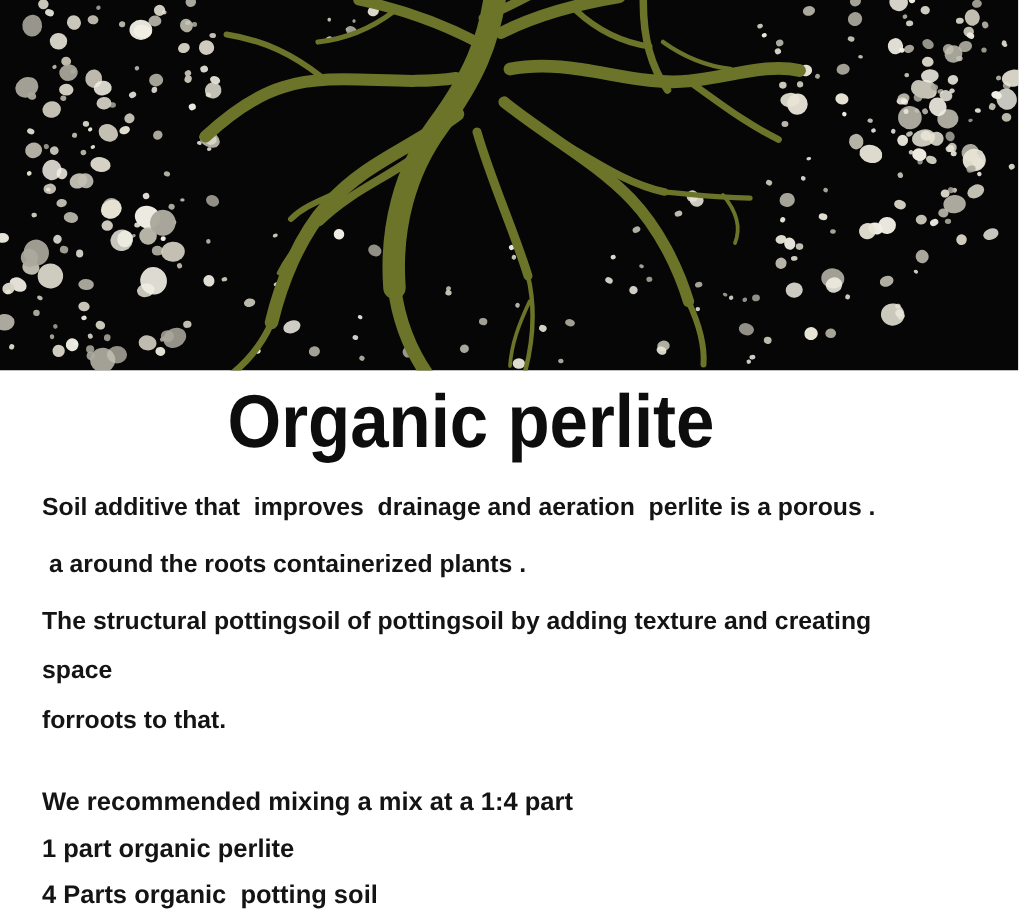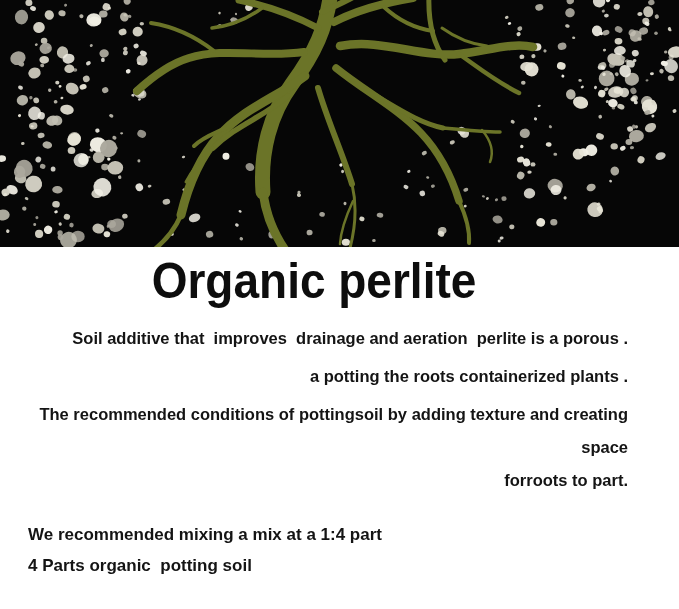--- a/index.html
+++ b/index.html
@@ -10,21 +10,21 @@
   .page{width:648px;height:609px;position:relative;}
   .hero{width:679px;height:247px;overflow:hidden;position:relative;}
   .hero svg{display:block;}
   .content{padding-left:28px;padding-right:20px;color:#141414;}
   .title{
     font-size:50px;font-weight:700;color:#0d0d0d;
     margin:6px 0 0 0;line-height:57px;text-align:center;
     transform:translateX(-14px) scaleX(.92);transform-origin:50% 50%;
     white-space:pre-wrap;
   }
-  .para{font-size:16.5px;font-weight:700;line-height:33px;margin:0 0 5px 0;text-align:right;}
+  .para{font-size:16.5px;font-weight:700;line-height:33px;margin:0 0 5px 0;}
   .para:first-of-type{margin-top:12px;}
   .mix{margin-top:22px;font-size:17px;font-weight:700;line-height:31px;}
   .line{white-space:pre-wrap;display:block;}
 </style>
 </head>
 <body>
 
 <div class="page">
 
   <div class="hero">
@@ -389,27 +389,28 @@
   </div>
 
   <div class="content">
     <h1 class="title">Organic perlite</h1>
 
     <p class="para">
       <span class="line">Soil additive that  improves  drainage and aeration  perlite is a porous .</span>
     </p>
 
     <p class="para">
-      <span class="line"> a potting the roots containerized plants .</span>
+      <span class="line"> a around the roots containerized plants .</span>
     </p>
 
     <p class="para">
-      <span class="line">The recommended conditions of pottingsoil by adding texture and creating space</span>
-      <span class="line">forroots to part.</span>
+      <span class="line">The structural pottingsoil of pottingsoil by adding texture and creating space</span>
+      <span class="line">forroots to that.</span>
     </p>
 
     <div class="mix">
       <span class="line">We recommended mixing a mix at a 1:4 part</span>
+      <span class="line">1 part organic perlite</span>
       <span class="line">4 Parts organic  potting soil</span>
     </div>
   </div>
 
 </div>
 
 </body></html>

